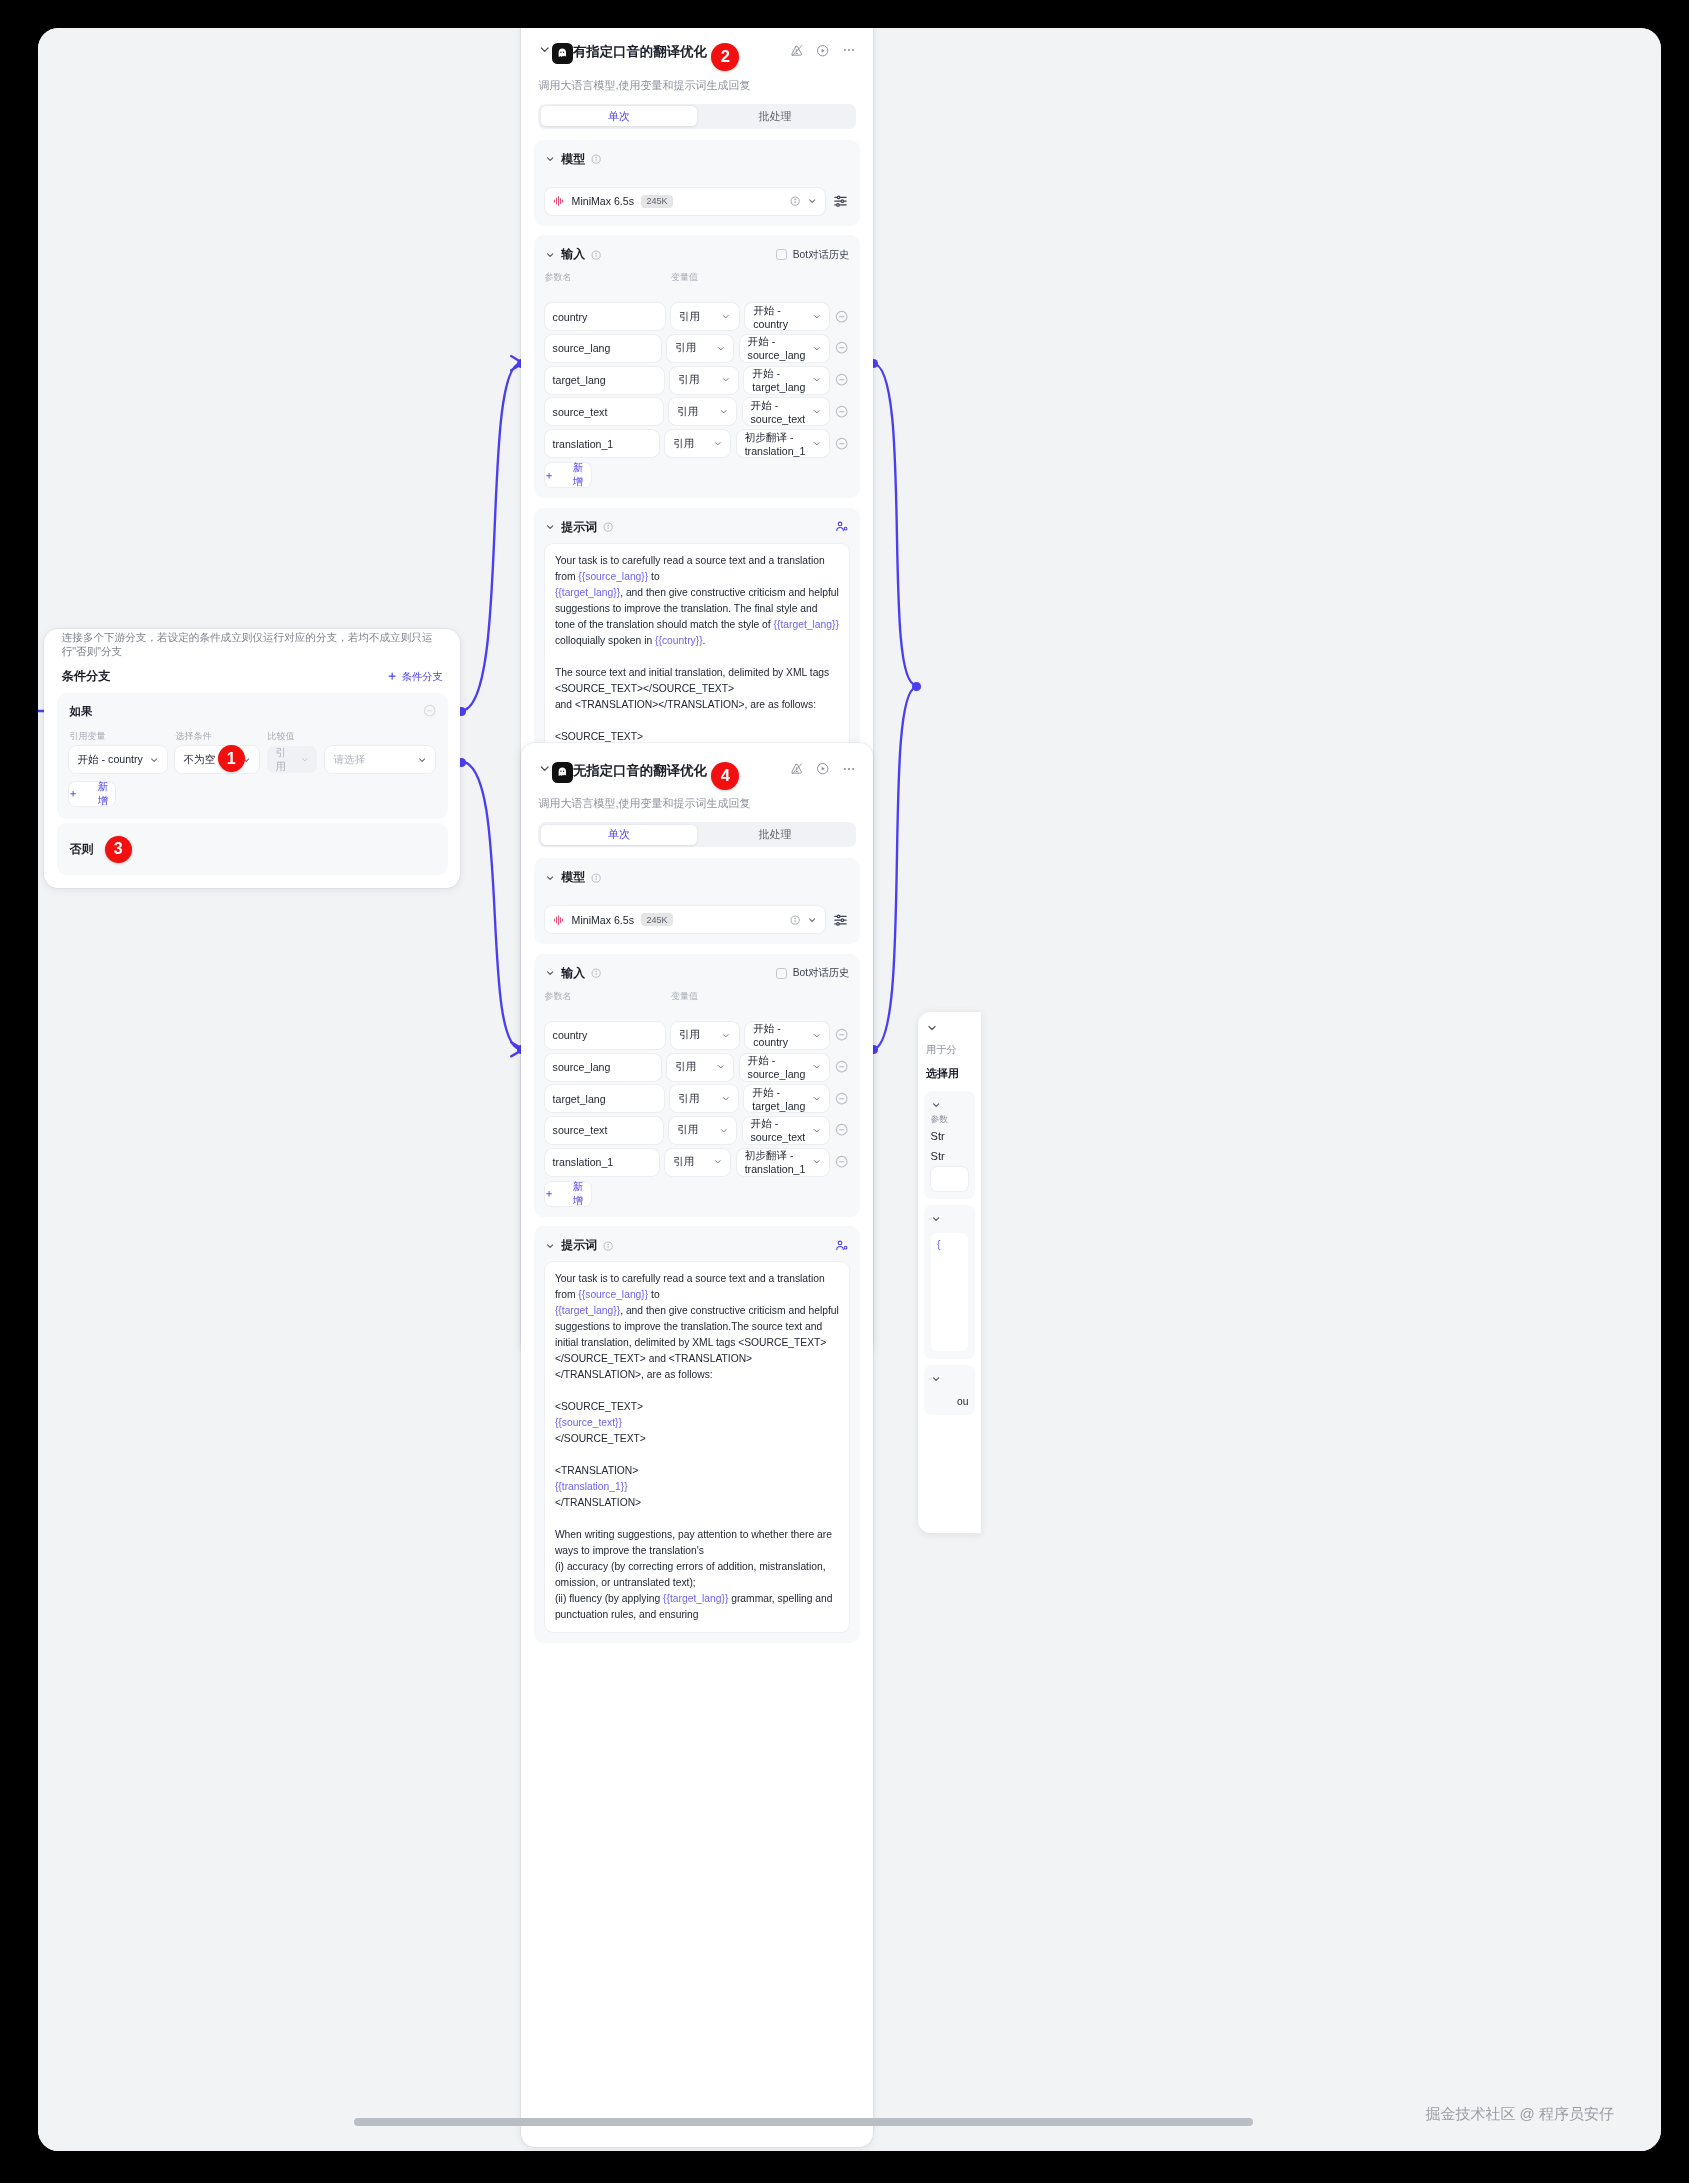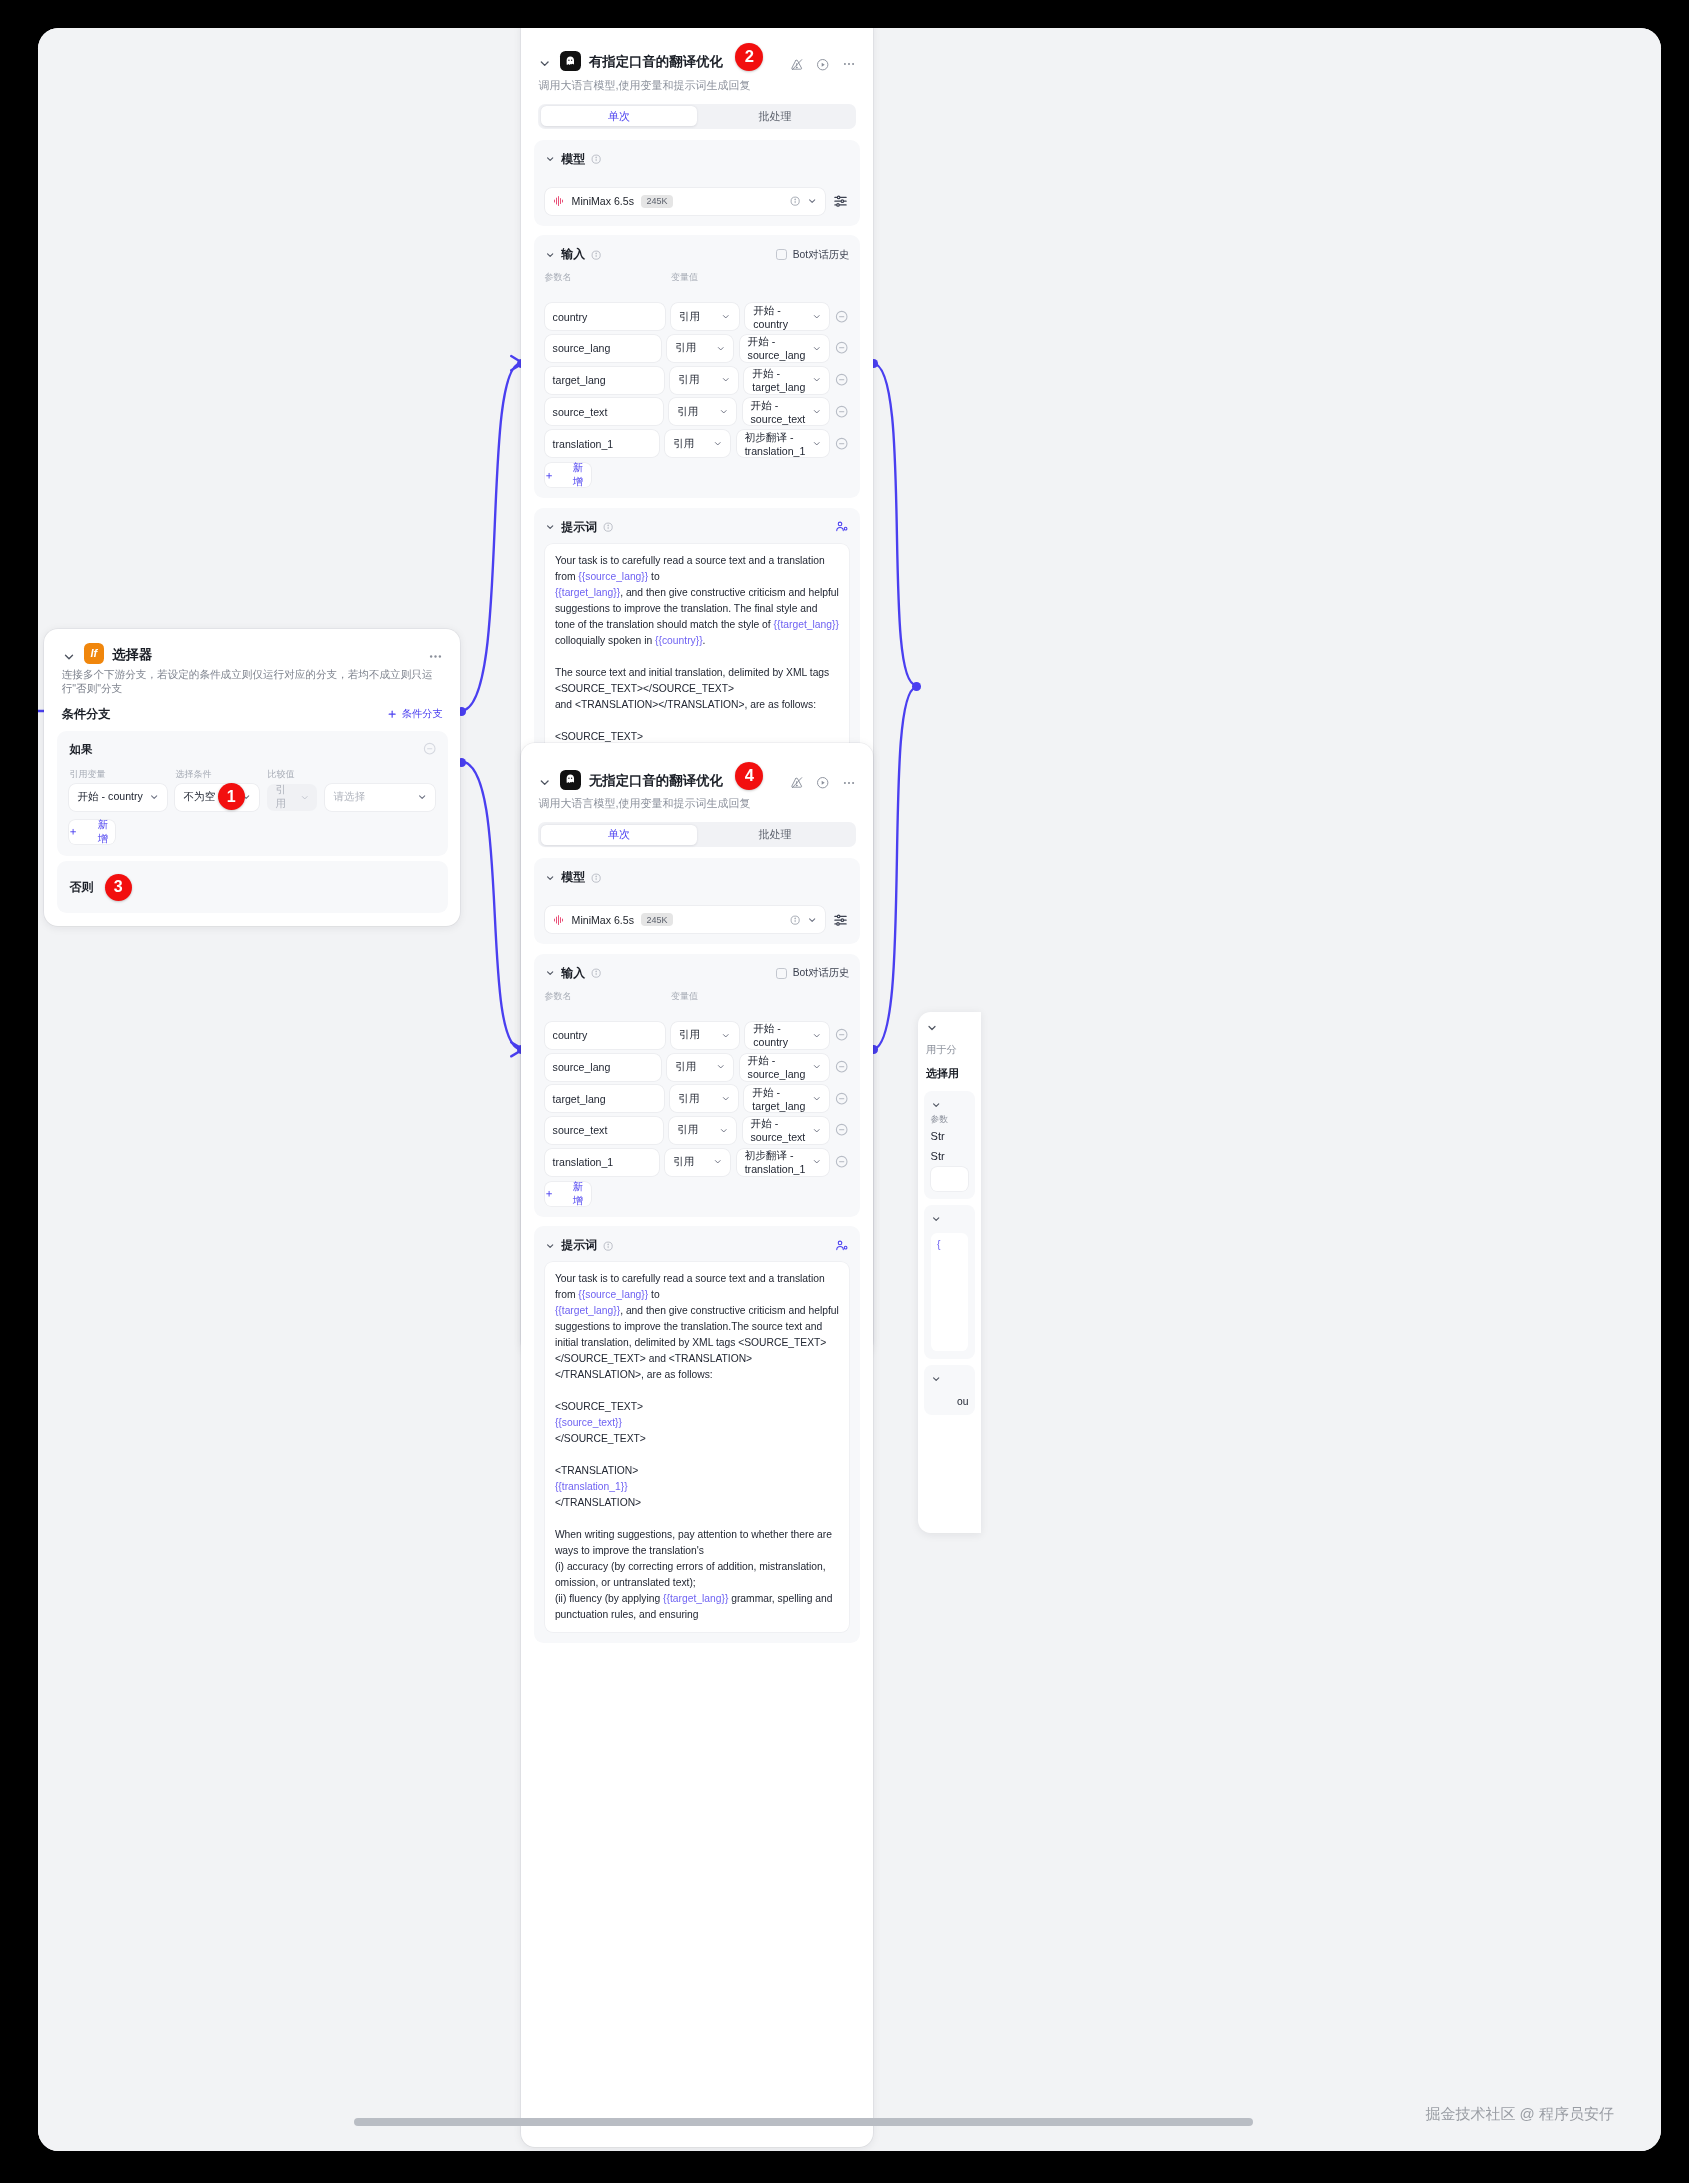--- a/index.html
+++ b/index.html
@@ -16,21 +16,21 @@
   #canvas { position:absolute; inset:0; background:#f2f3f5; }
 
   svg.edges { position:absolute; left:0; top:0; width:1623px; height:2123px;
     pointer-events:none; }
 
   
   .node { position:absolute; background:#fff; border-radius:14px;
     box-shadow:0 1.6px 8px rgba(20,24,40,.08), 0 0 0 0.8px rgba(20,24,40,.05);
     overflow:hidden; }
 
-  .nhead { padding:14px 17.4px 3.2px 17.4px; display:flex; align-items:flex-end; gap:8px; }
+  .nhead { padding:14px 17.4px 3.2px 17.4px; display:flex; align-items:flex-start; }
   .chev { width:14px; height:14px; flex:none; color:#4f5561; }
   .chev svg,.mini svg { display:block; }
   .navatar { width:20.5px; height:20.5px; border-radius:5.5px; background:#111;
     display:flex; align-items:center; justify-content:center; flex:none; }
   .ntitle { font-size:13.4px; font-weight:600; color:#1b1f27; white-space:nowrap; }
   .badge { width:28px; height:28px; border-radius:50%; background:#f20f0f;
     color:#fff; font-size:16.6px; font-weight:700; display:flex;
     align-items:center; justify-content:center; margin-left:4.7px; flex:none;
     box-shadow:0 0.8px 2.4px rgba(0,0,0,.25); }
   .nhead-sp { flex:1 1 auto; }
@@ -161,41 +161,20 @@
    <div class="dot" style="left:72px; top:679px;"></div>
    <div class="dot" style="left:419px; top:679px;"></div>
    <div class="dot" style="left:419px; top:730px;"></div>
    <div class="dot" style="left:479px; top:331px;"></div>
    <div class="dot" style="left:831px; top:331px;"></div>
    <div class="dot" style="left:479px; top:1017px;"></div>
    <div class="dot" style="left:831px; top:1017px;"></div>
    <div class="dot" style="left:874px; top:654px;"></div>
 
    <div class="node" style="left:6.3px; top:601px; width:416px;">
-     <div class="nhead">
-       <span class="chev">
-         <svg width="14" height="14" viewBox="0 0 24 24" fill="none" stroke="currentColor" stroke-width="2.4" stroke-linecap="round" stroke-linejoin="round">
-                <polyline points="6 9 12 15 18 9"></polyline>
-              </svg>
-       </span>
-       <span class="navatar" style="background:#f0860c;">
-         <span style="color:#fff;font-size:11px;font-weight:700;font-style:italic;">If</span>
-       </span>
-       <span class="ntitle">选择器</span>
-       <span class="nhead-sp"></span>
-       <span class="nicons">
-         <span>
-           <svg width="15" height="15" viewBox="0 0 24 24" fill="currentColor">
-                  <circle cx="5" cy="12" r="1.9"></circle>
-                  <circle cx="12" cy="12" r="1.9"></circle>
-                  <circle cx="19" cy="12" r="1.9"></circle>
-                </svg>
-         </span>
-       </span>
-     </div>
      <div class="sel-desc">连接多个下游分支，若设定的条件成立则仅运行对应的分支，若均不成立则只运行"否则"分支</div>
      <div class="sel-barhead">
        <span class="t">条件分支</span>
        <span class="sp"></span>
        <span class="addbranch">
          <svg width="10.3" height="10.3" viewBox="0 0 24 24" fill="none" stroke="currentColor" stroke-width="2.6" stroke-linecap="round">
                 <line x1="12" y1="5" x2="12" y2="19"></line>
                 <line x1="5" y1="12" x2="19" y2="12"></line>
               </svg>
          <span>条件分支</span>

